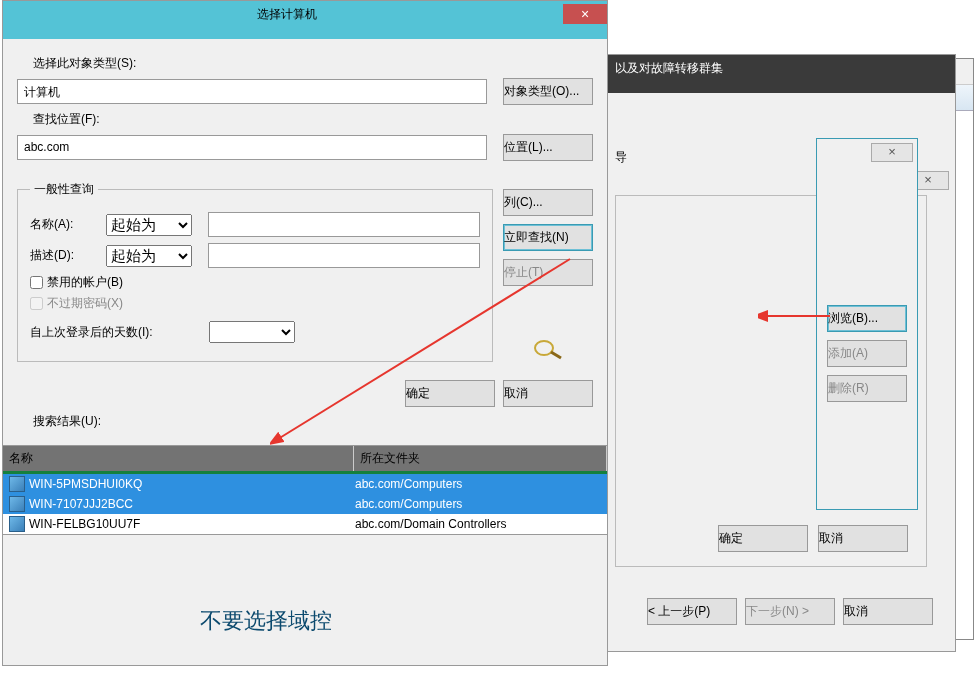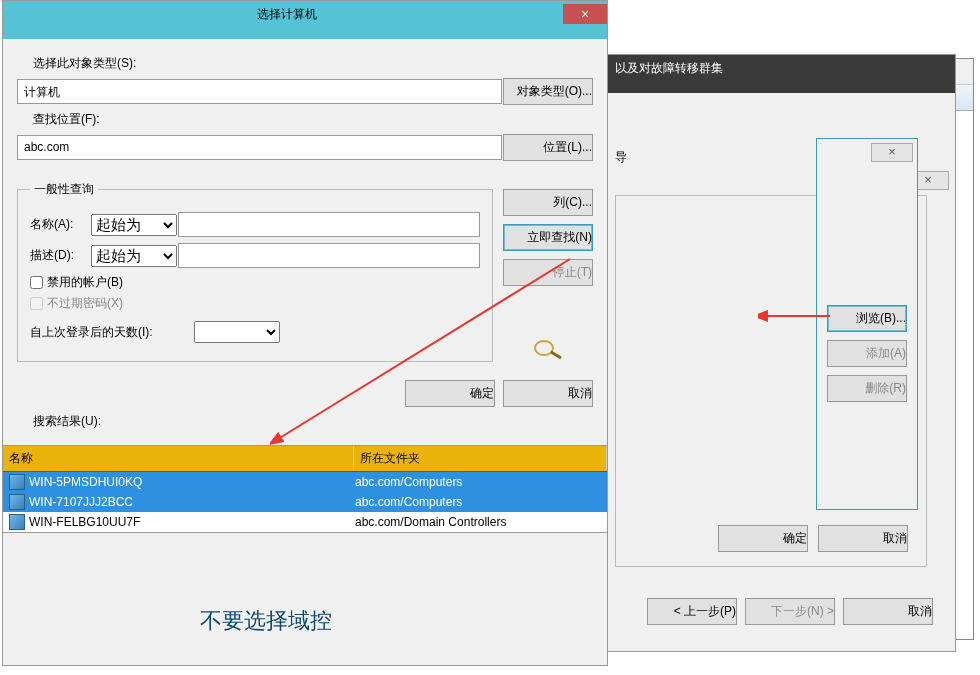--- a/index.html
+++ b/index.html
@@ -5,31 +5,31 @@
 body{margin:0;font:12px "Microsoft YaHei",Tahoma,sans-serif;background:#fff;position:relative;width:980px;height:675px;overflow:hidden}
 .dlg{position:absolute;background:#f0f0f0;border:1px solid #999}
 .title{background:#54c3d6;height:26px;display:flex;align-items:center;padding:0 0 12px 8px;font-size:12px}
 .title.dark{background:#3a3a3a;color:#fff}
 .title .t{flex:1;text-align:center}
 .close{width:44px;height:20px;background:#c75050;color:#fff;text-align:center;line-height:20px;font-family:Arial;font-size:14px}
 .close.g{background:#e5e5e5;border:1px solid #aaa;color:#555;width:40px;height:17px;line-height:15px;font-size:13px}
 .body{padding:12px 14px}
 .lbl{display:block;margin:4px 16px 3px}
 .fld{background:#fff;border:1px solid #999;padding:4px 6px;height:15px}
-.btn{background:#e1e1e1;border:1px solid #999;padding:4px 0;width:88px;text-align:right;cursor:default;font-size:12px}
+.btn{background:#e1e1e1;border:1px solid #999;padding:4px 0;width:88px;text-align:left;cursor:default;font-size:12px}
 .btn.dis{color:#888}
-.row{display:flex;align-items:center;gap:1px;margin:6px 0}
+.row{display:flex;align-items:center;gap:16px;margin:6px 0}
 fieldset{border:1px solid #bbb;margin:14px 0 8px;padding:8px 12px 12px}
 legend{padding:0 4px}
 select{height:22px;width:86px;font-size:15px}
 .chk{display:flex;align-items:center;gap:4px;margin:4px 0}
 .chk input{margin:0}
 .chk.dis{color:#888}
 .list{background:#fff;border:1px solid #999}
-.lh{display:flex;background:#eab308;border-bottom:1px solid #15803d}
+.lh{display:flex;background:#737373;border-bottom:3px solid #15803d}
 .lh div{padding:4px 6px;border-right:1px solid #ccc}
 .lr{display:flex;padding:2px 6px;align-items:center;gap:4px}
 .lr.sel{background:#2e90e0;color:#fff}
 .ico{width:14px;height:14px;display:inline-block;background:linear-gradient(135deg,#6eb8e8,#3a7fb8);border:1px solid #2a5f8a}
 .ic2{width:14px;height:14px;display:inline-block}
 .panel{position:absolute;border:1px solid #888;background:#fff}
 .phead{background:linear-gradient(#eef5fb,#d8e6f2);padding:4px 8px;border-bottom:1px solid #aab}
 .pitem{display:flex;align-items:center;gap:6px;padding:3px 8px}
 .arrow{position:absolute;pointer-events:none}
 .ann{position:absolute;color:#0c4a6e;font:22px "SimSun",serif}

